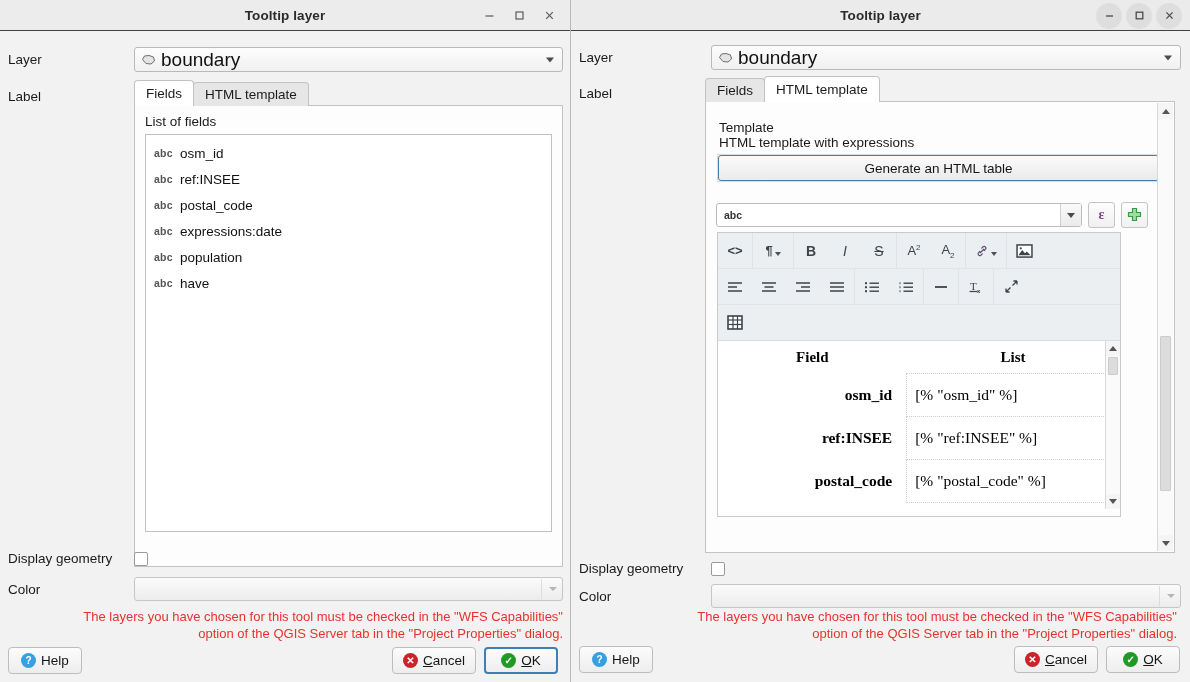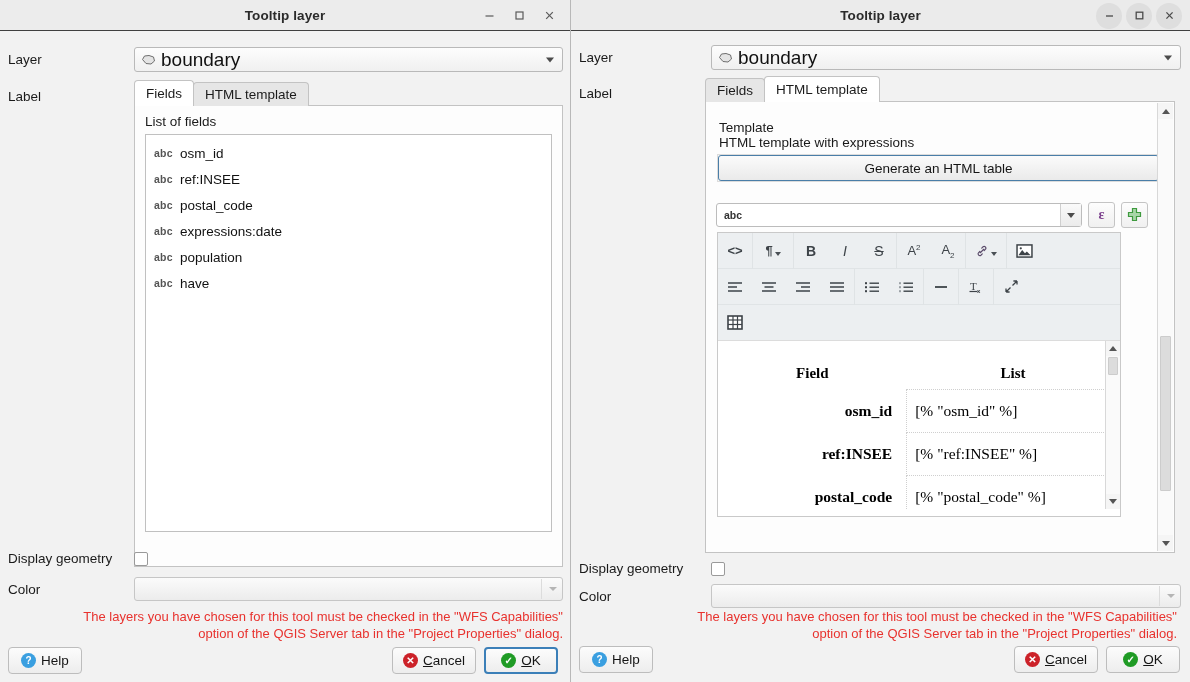--- a/index.html
+++ b/index.html
@@ -152,21 +152,21 @@
     width: 34px; height: 36px; display:flex; align-items:center; justify-content:center;
     color: #3d4348; font-size: 14px;
   }
   .tbbtn.wide { width: 40px; }
   .caret { width:0;height:0;border-left:3.5px solid transparent;border-right:3.5px solid transparent;border-top:4px solid #4a5055; margin-left:2px; margin-top:7px; }
 
   .preview {
     background: #fff; position: relative; overflow: hidden;
     font-family: "Liberation Serif", serif;
   }
-  .ptable { width: 100%; border-collapse: collapse; margin-top: 16px; }
+  .ptable { width: 100%; border-collapse: collapse; }
   .ptable th {
     font-size: 15px; font-weight: bold; color: #000; padding: 8px 0 7px 0;
     text-align: center;
   }
   .ptable th.fieldcol { width: 47%; }
   .ptable td.fieldcol {
     text-align: right; font-weight: bold; font-size: 15.5px; color: #000;
     padding-right: 14px; height: 43px; vertical-align: middle;
   }
   .ptable td.valcol {

